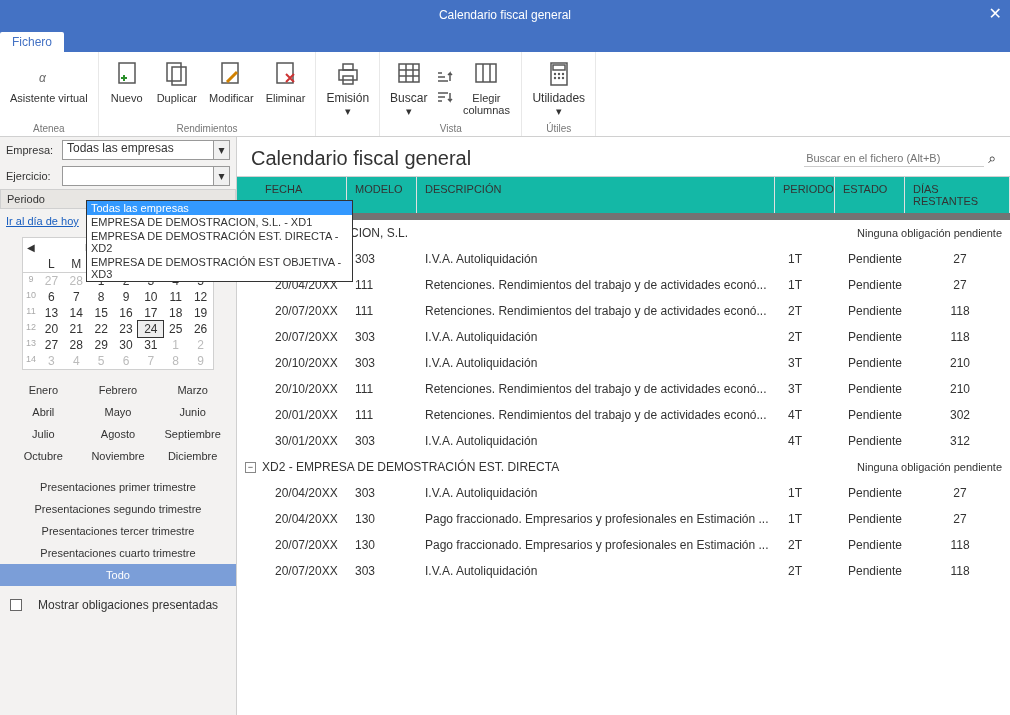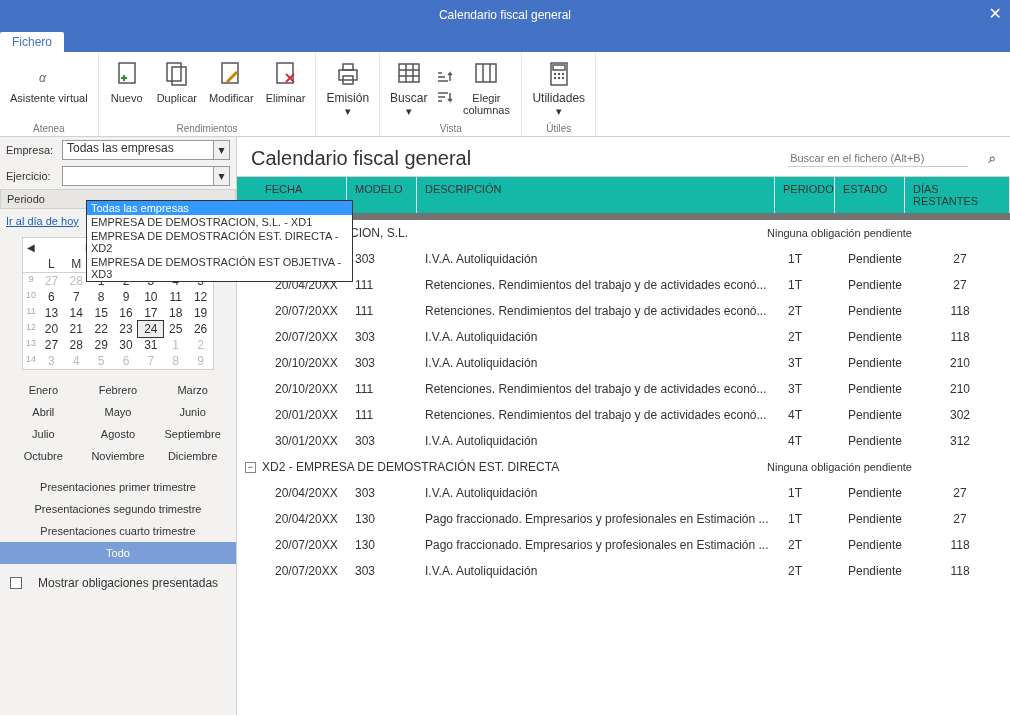--- a/index.html
+++ b/index.html
@@ -42,32 +42,32 @@
 .month-grid{display:grid;grid-template-columns:repeat(3,1fr);text-align:center;margin:10px 6px;gap:10px 0}
 .month-grid div{font-size:11px;cursor:pointer}
 .quick-list{margin:4px 0}
 .quick-item{padding:5px 6px;font-size:11px;text-align:center;cursor:pointer}
 .quick-item.active{background:#7b9ed8;color:#fff}
 .chk-row{display:flex;align-items:center;gap:16px;padding:8px 10px;font-size:11px}
 .chk{width:12px;height:12px;border:1px solid #666;background:#fff}
 .main{flex:1;display:flex;flex-direction:column;overflow:hidden}
 .main-head{display:flex;align-items:center;justify-content:space-between;padding:10px 14px 6px}
 .main-title{font-size:20px;color:#333}
-.search{display:flex;align-items:flex-end;gap:20px}
+.search{display:flex;align-items:flex-end;gap:4px}
 .search input{border:none;border-bottom:1px solid #ccc;width:180px;font-size:11px;padding:2px;color:#999;outline:none}
 .search .mg{font-size:14px}
 .grid{flex:1;overflow:hidden;border-top:1px solid #d0d0d0}
 .ghead{display:flex;background:#14b8a6;border-bottom:7px solid #737373}
 .gh{padding:6px 8px;font-size:11px;border-right:1px solid #e0e0e0}
 .gh.fecha{width:110px;padding-left:28px}.gh.modelo{width:70px}.gh.desc{flex:1}.gh.per{width:60px}.gh.est{width:70px}.gh.dias{width:105px}
 .gbody{overflow-y:auto;height:calc(100% - 30px)}
 .grp{display:flex;align-items:center;padding:6px 8px;font-size:12px;gap:6px}
 .grp .tog{width:11px;height:11px;border:1px solid #888;display:flex;align-items:center;justify-content:center;font-size:9px;line-height:1;cursor:pointer}
 .grp .nm{flex:1}
-.grp .sts{font-size:11px;width:235px;text-align:left}
+.grp .sts{font-size:11px;width:235px;text-align:right}
 .row{display:flex;padding:6px 0;font-size:12px}
 .row>div{padding:0 8px}
 .row .c-f{width:110px;padding-left:38px}.row .c-m{width:70px}.row .c-d{flex:1;white-space:nowrap;overflow:hidden;text-overflow:ellipsis}.row .c-p{width:60px}.row .c-e{width:70px}.row .c-r{width:100px;text-align:center}
 .svg-icon{stroke:#555;stroke-width:1.5;fill:none}
 </style>
 </head>
 <body>
 
 <div class="titlebar">
   <span class="titlebar-text">Calendario fiscal general</span>
@@ -305,20 +305,21 @@
         <div>Julio</div>
         <div>Agosto</div>
         <div>Septiembre</div>
         <div>Octubre</div>
         <div>Noviembre</div>
         <div>Diciembre</div>
       </div>
     <div class="quick-list" id="quick">
         <div class="quick-item">Presentaciones primer trimestre</div>
         <div class="quick-item">Presentaciones segundo trimestre</div>
+        <div class="quick-item">Presentaciones tercer trimestre</div>
         <div class="quick-item">Presentaciones cuarto trimestre</div>
         <div class="quick-item active">Todo</div>
       </div>
     <div class="chk-row">
       <span class="chk"></span>
       <span>Mostrar obligaciones presentadas</span>
     </div>
   </div>
 
   <div class="main">

